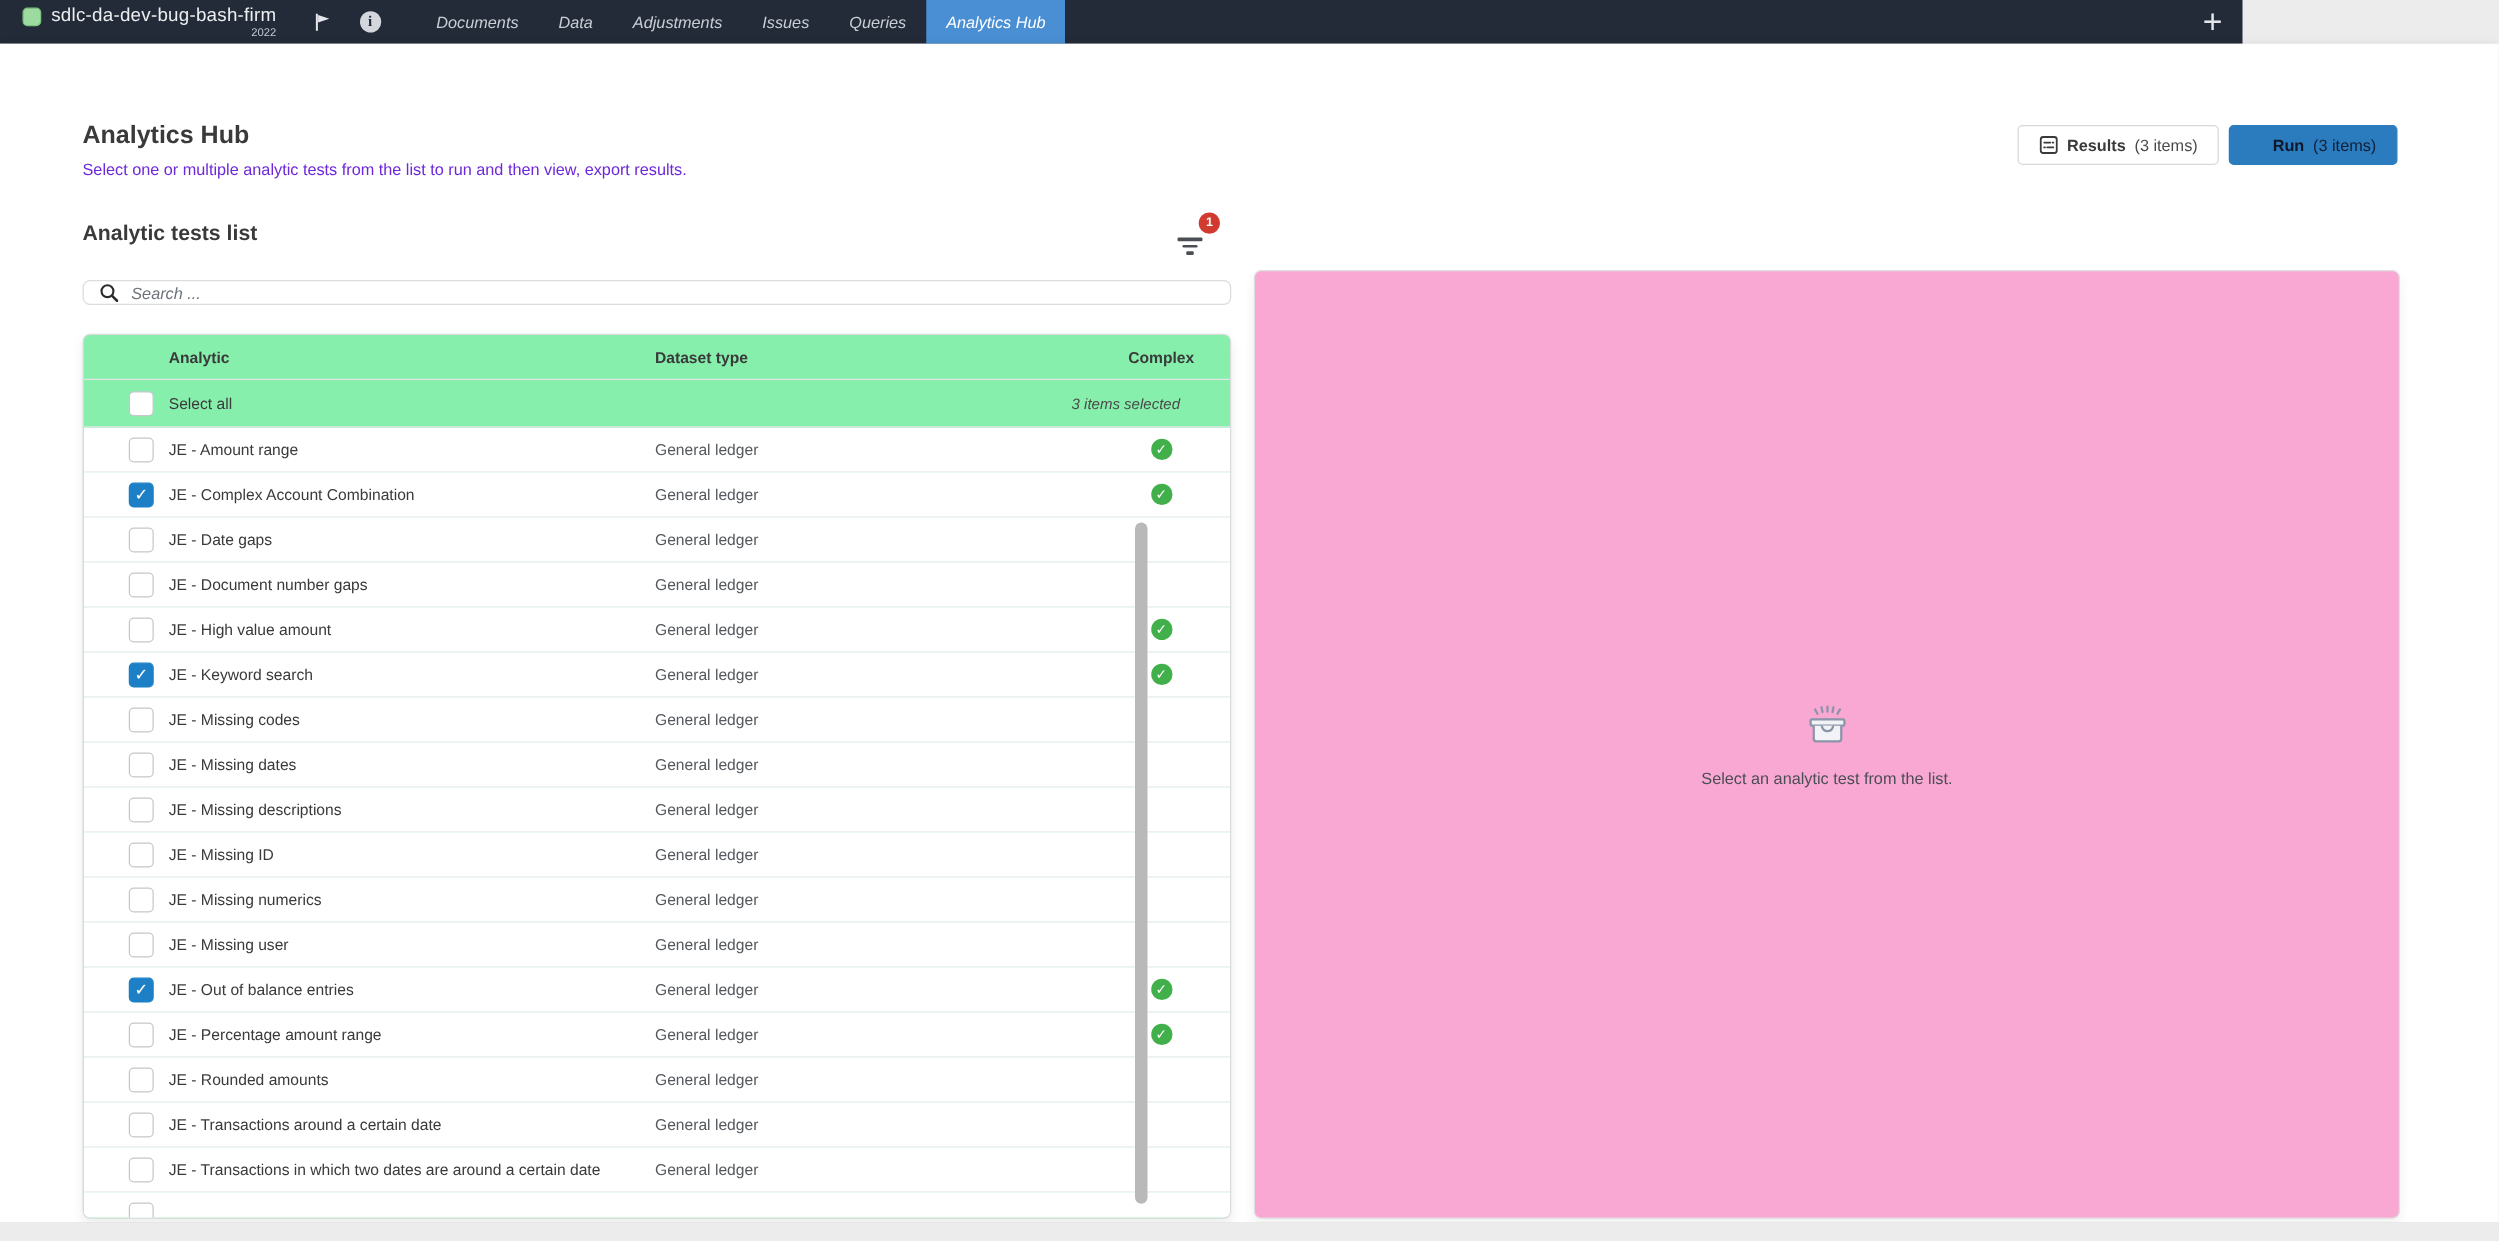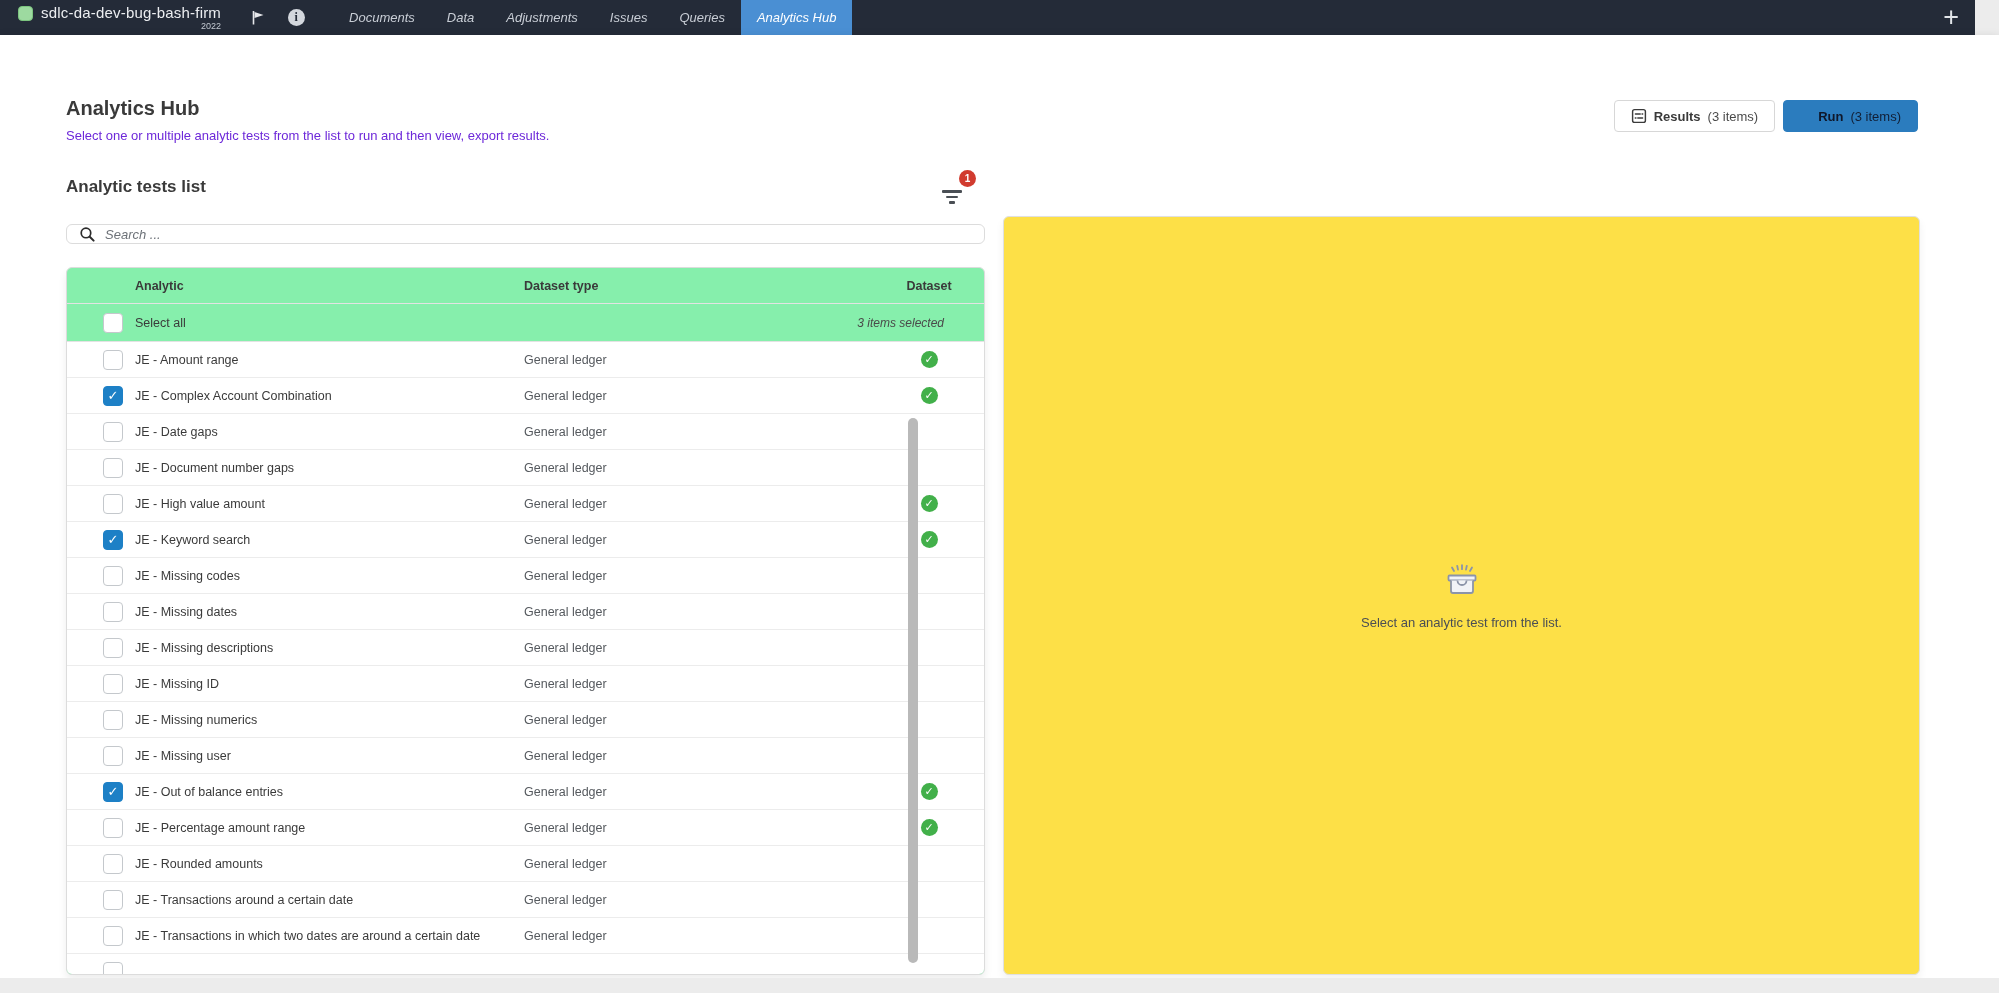--- a/index.html
+++ b/index.html
@@ -2,21 +2,21 @@
 <html><head>
 <meta charset="utf-8">
 <style>
   * { margin:0; padding:0; box-sizing:border-box; }
   html,body { width:1999px; height:993px; overflow:hidden;
     font-family:"Liberation Sans", sans-serif; background:#ececec; }
   .sheet { position:absolute; left:0; top:35px; width:1999px; height:943px;
     background:#ffffff; box-shadow:0 3px 10px rgba(0,0,0,.15); }
 
   
-  .topbar { position:absolute; left:0; top:0; width:1975px; height:35px;
+  .topbar { position:absolute; left:0; top:0; width:1794px; height:35px;
     background:#242b38; display:flex; align-items:stretch; color:#d6dae0; }
   .brand { display:flex; align-items:center; padding-left:18px; gap:8px; }
   .brand-logo { width:15px; height:15px; border-radius:4px; background:#9ddaa0;
     border:1px solid #7cc57f; margin-top:-8px; }
   .brand-text { display:flex; flex-direction:column; align-items:flex-end; line-height:1; }
   .brand-title { font-size:15px; color:#eceef1; letter-spacing:.2px; }
   .brand-year { font-size:9px; color:#c3c9d2; margin-top:2px; }
   .tb-icons { display:flex; align-items:center; gap:20px; margin-left:28px; }
   .tb-icon { width:18px; height:18px; display:flex; align-items:center; justify-content:center; cursor:pointer; }
   .info-circle { width:17px; height:17px; border-radius:50%; background:#d3d7dd; color:#242b38;
@@ -80,21 +80,21 @@
     justify-self:start; margin-left:36px; display:flex; align-items:center; justify-content:center;
     font-size:13px; color:#fff; cursor:pointer; grid-column:1; }
   .cb.checked { background:#1d80c6; border-color:#1d80c6; }
   .status-ok { display:inline-flex; width:17px; height:17px; border-radius:50%;
     background:#42b04a; color:#fff; font-size:11px; align-items:center; justify-content:center; }
   .vscroll-thumb { position:absolute; left:841px; top:76px; width:10px; height:545px;
     border-radius:5px; background:#b9b9b9; } 
 
   
   .detail-panel { position:absolute; left:1003px; top:216px; width:917px; height:759px;
-    border:1px solid #e0e0e0; border-radius:6px; background:#fde047;
+    border:1px solid #e0e0e0; border-radius:6px; background:#f9a8d4;
     box-shadow:0 5px 9px rgba(0,0,0,.06);
     display:flex; flex-direction:column; align-items:center; justify-content:center; gap:14px; }
   .empty-text { font-size:13px; color:#4a4e54; }
 
   .bottom-strip { position:absolute; left:0; top:978px; width:1999px; height:15px; background:#ececec; }
 </style>
 </head>
 <body>
 
 <div class="topbar">
@@ -170,21 +170,21 @@
       <line x1="12.6" y1="12.6" x2="17.2" y2="17.2" stroke="#2c2c2c" stroke-width="2.4" stroke-linecap="round"></line>
     </svg>
   </span>
   <input class="search-input" type="text" placeholder="Search ..." style="">
 </div>
 
 <div class="table-box">
   <div class="tgrid thead">
     <span class="th-analytic">Analytic</span>
     <span class="th-dataset">Dataset type</span>
-    <span class="th-status">Dataset</span>
+    <span class="th-status">Complex</span>
   </div>
   <div class="tgrid selectall-row">
     <span class="cb"></span>
     <span>Select all</span>
     <span class="summary">3 items selected</span>
   </div>
   <div class="rows-viewport">
     <div id="rows-container">
         <div class="tgrid test-row">
           <span class="cb"></span>

